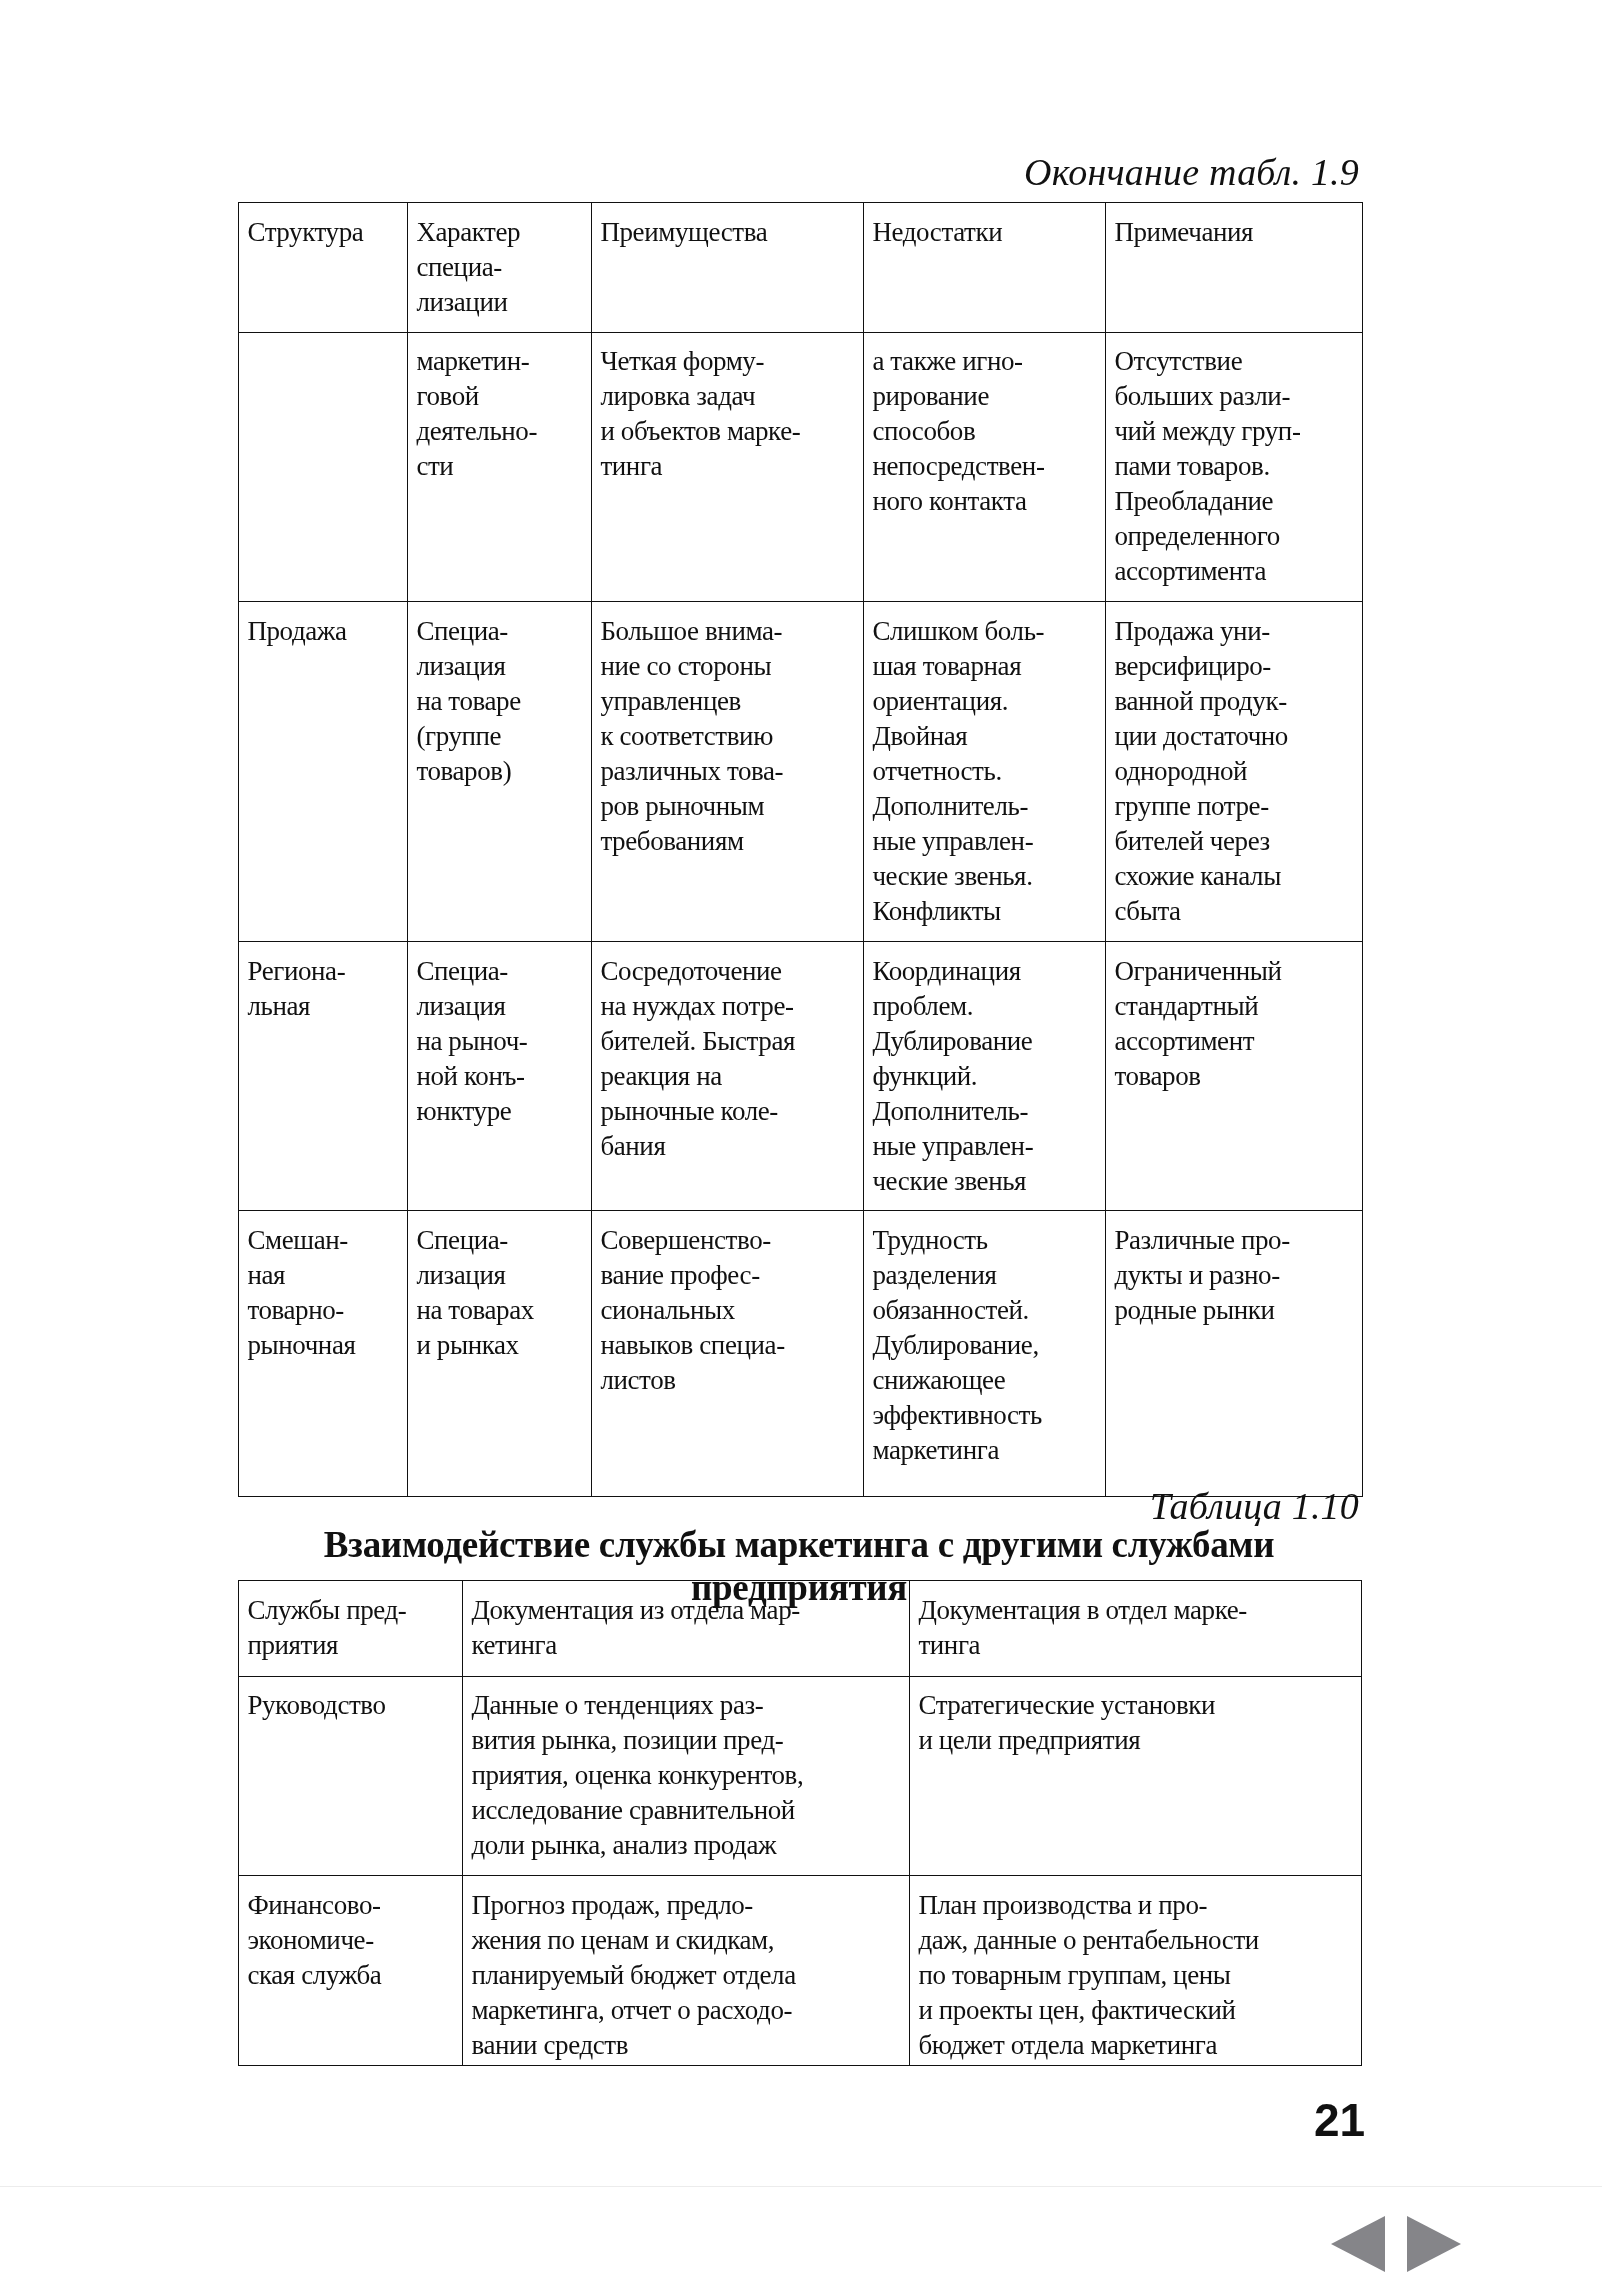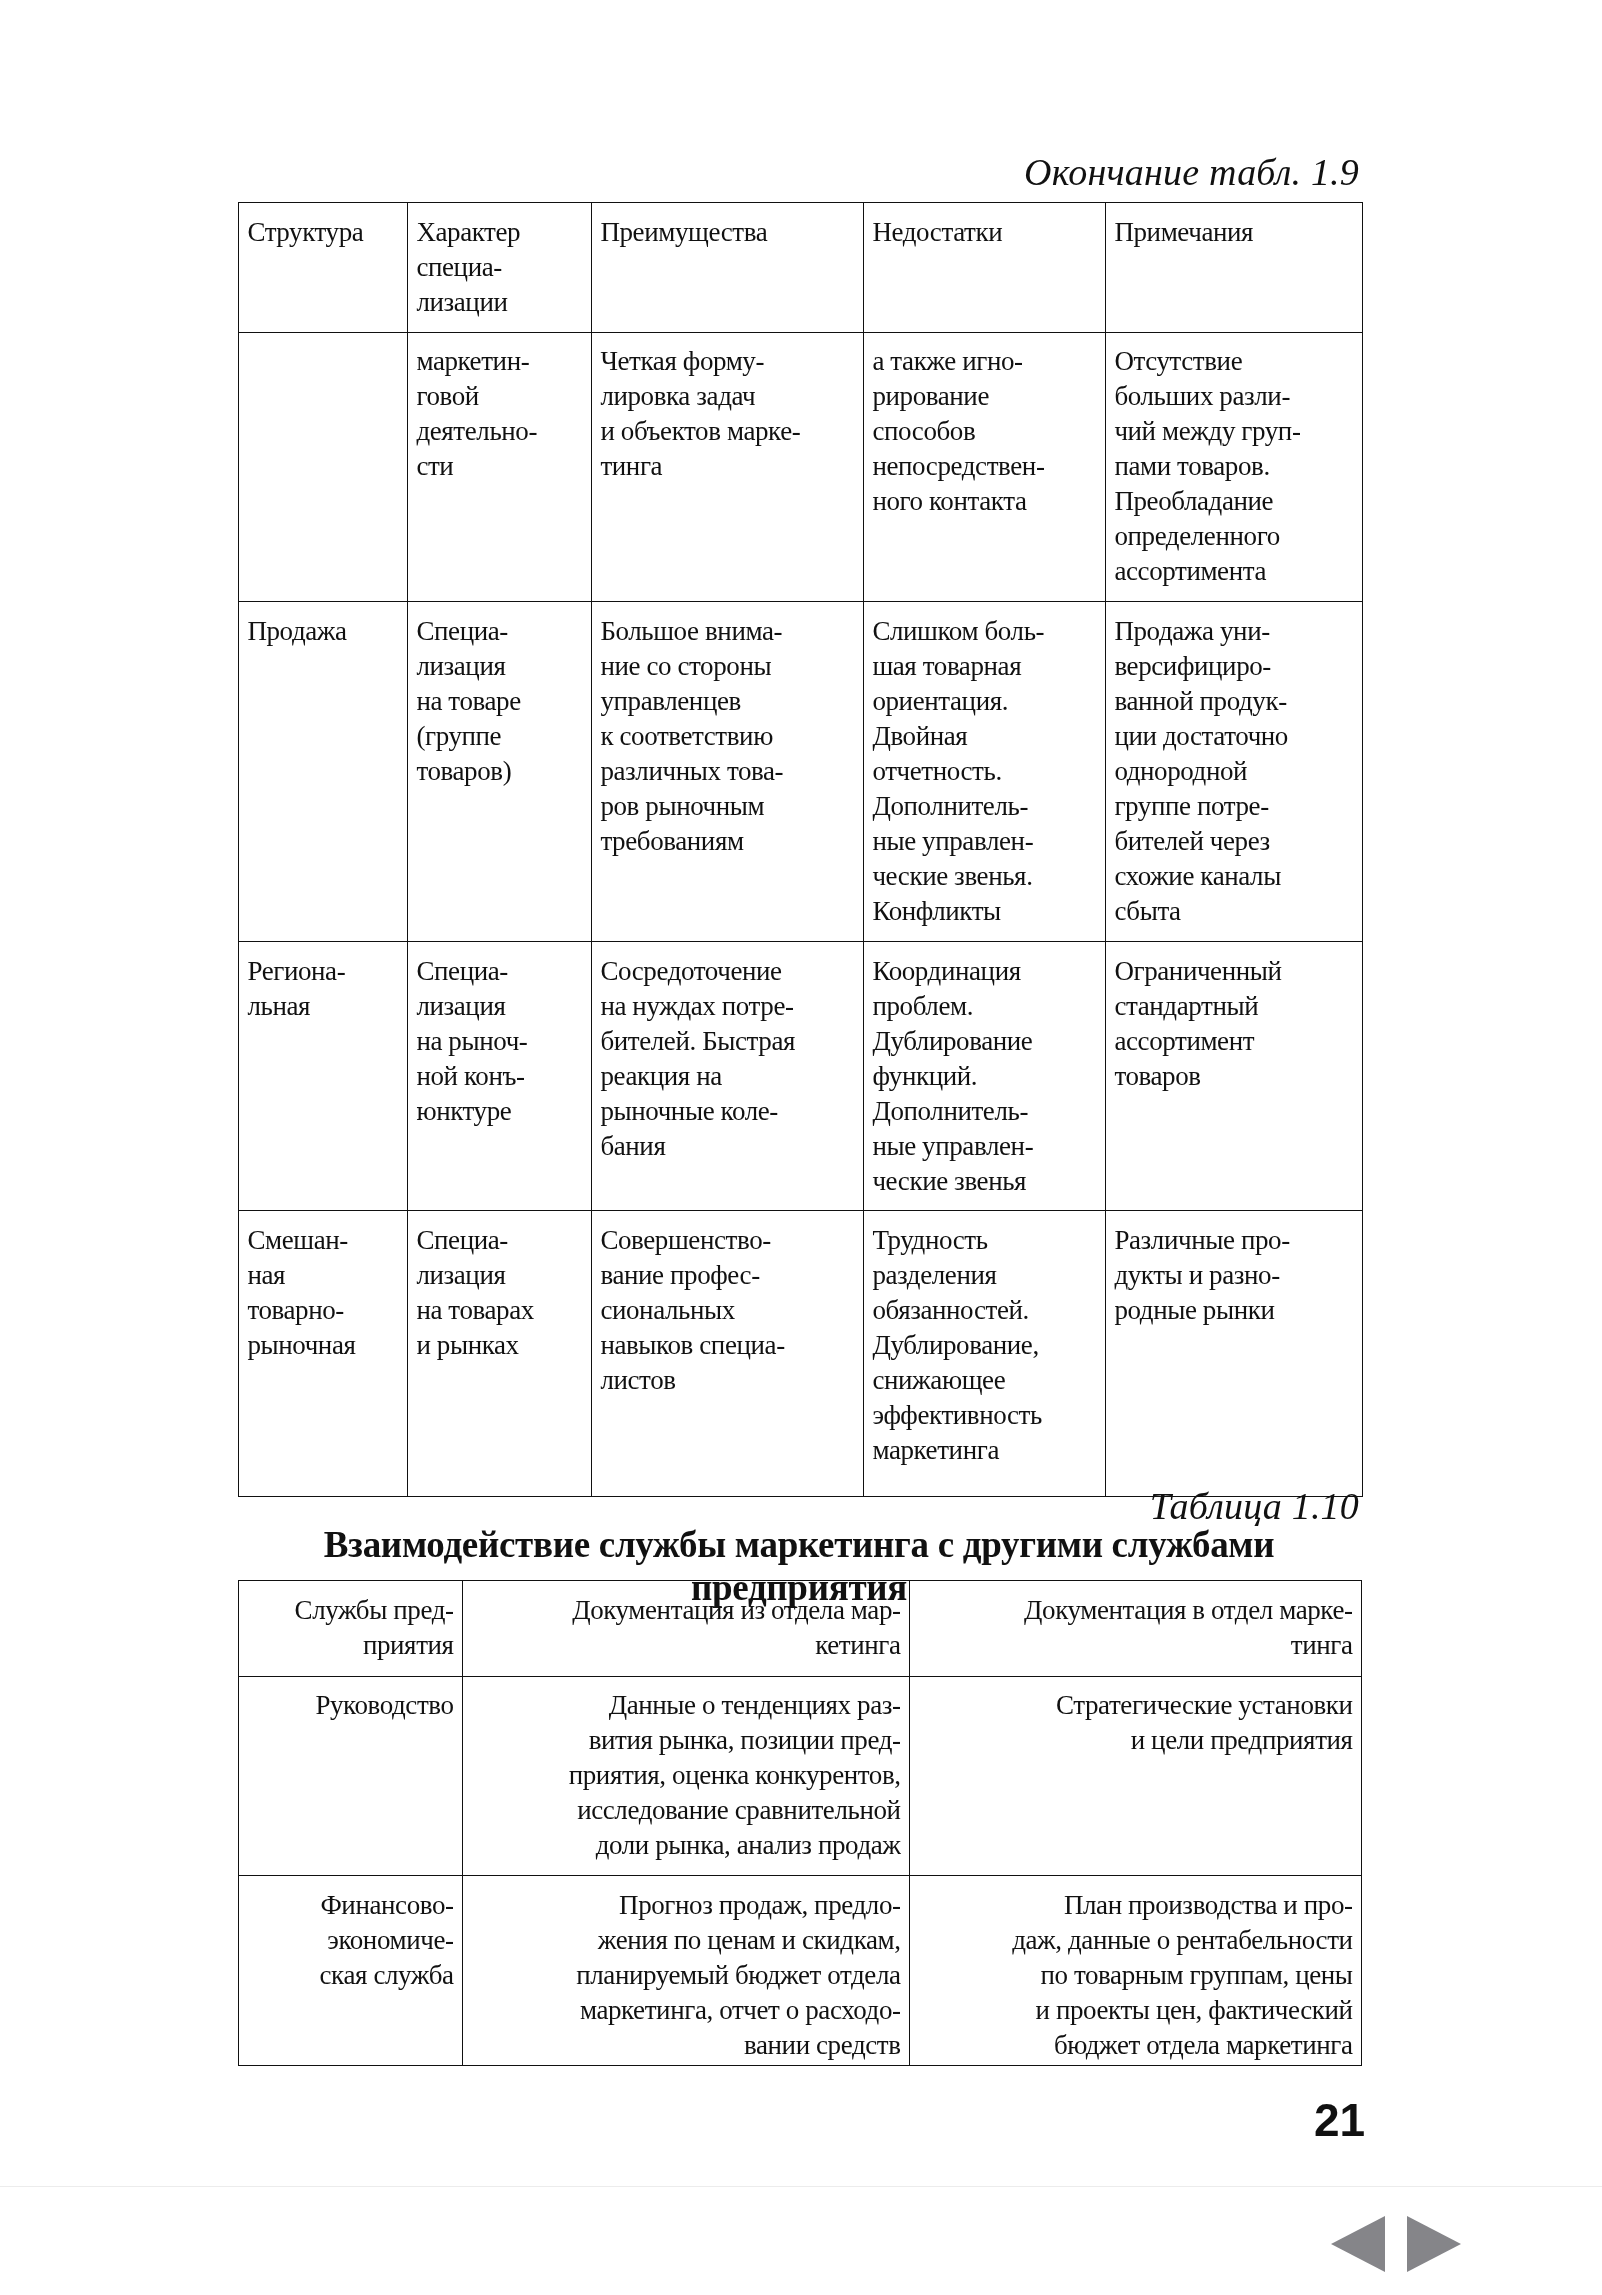--- a/index.html
+++ b/index.html
@@ -13,21 +13,21 @@
               font-weight: bold; font-size: 37px; letter-spacing: -0.3px; }
   table { position: absolute; border-collapse: collapse; table-layout: fixed; }
   td { border: 1.7px solid #111; vertical-align: top; font-size: 27px; line-height: 35px;
        padding: 11.8px 8.4px 11.8px 8.4px; white-space: pre-line; letter-spacing: -0.4px; }
   #t1 { left: 238px; top: 202px; width: 1123px; }
   #t1 tr.hdr td { height: 101px; margin-top: 36px; }
   #t1 tr.r0 td { height: 233px; }
   #t1 tr.r1 td { height: 295px; }
   #t1 tr.r2 td { height: 234px; font-family: Liberation Serif, serif; }
   #t1 tr.r3 td { height: 261px; margin-left: 24px; }
-  #t2 { left: 238px; top: 1580px; width: 1123px; text-align: right; }
+  #t2 { left: 238px; top: 1580px; width: 1123px; }
   #t2 tr.hdr td { height: 71px; }
   #t2 tr.r0 td { height: 159px; }
   #t2 tr.r1 td { height: 108px; padding-bottom: 1.7px; }
   #page-num { position: absolute; left: 1314px; top: 2093px; font-family: "Liberation Sans", "DejaVu Sans", sans-serif;
               font-weight: bold; font-size: 46px; color: #111; }
   .divider { position: absolute; left: 0; top: 2186px; width: 1602px; height: 0.8px; background: #ececec; }
   .nav-btn { position: absolute; top: 2213px; width: 59px; height: 59px; cursor: pointer; }
   #prev-btn { left: 1328px; }
   #prev-btn .tri { position: absolute; left: 3.4px; top: 3.4px; width: 0; height: 0;
                    border-top: 28px solid transparent; border-bottom: 28px solid transparent; border-right: 54px solid #858589; }

